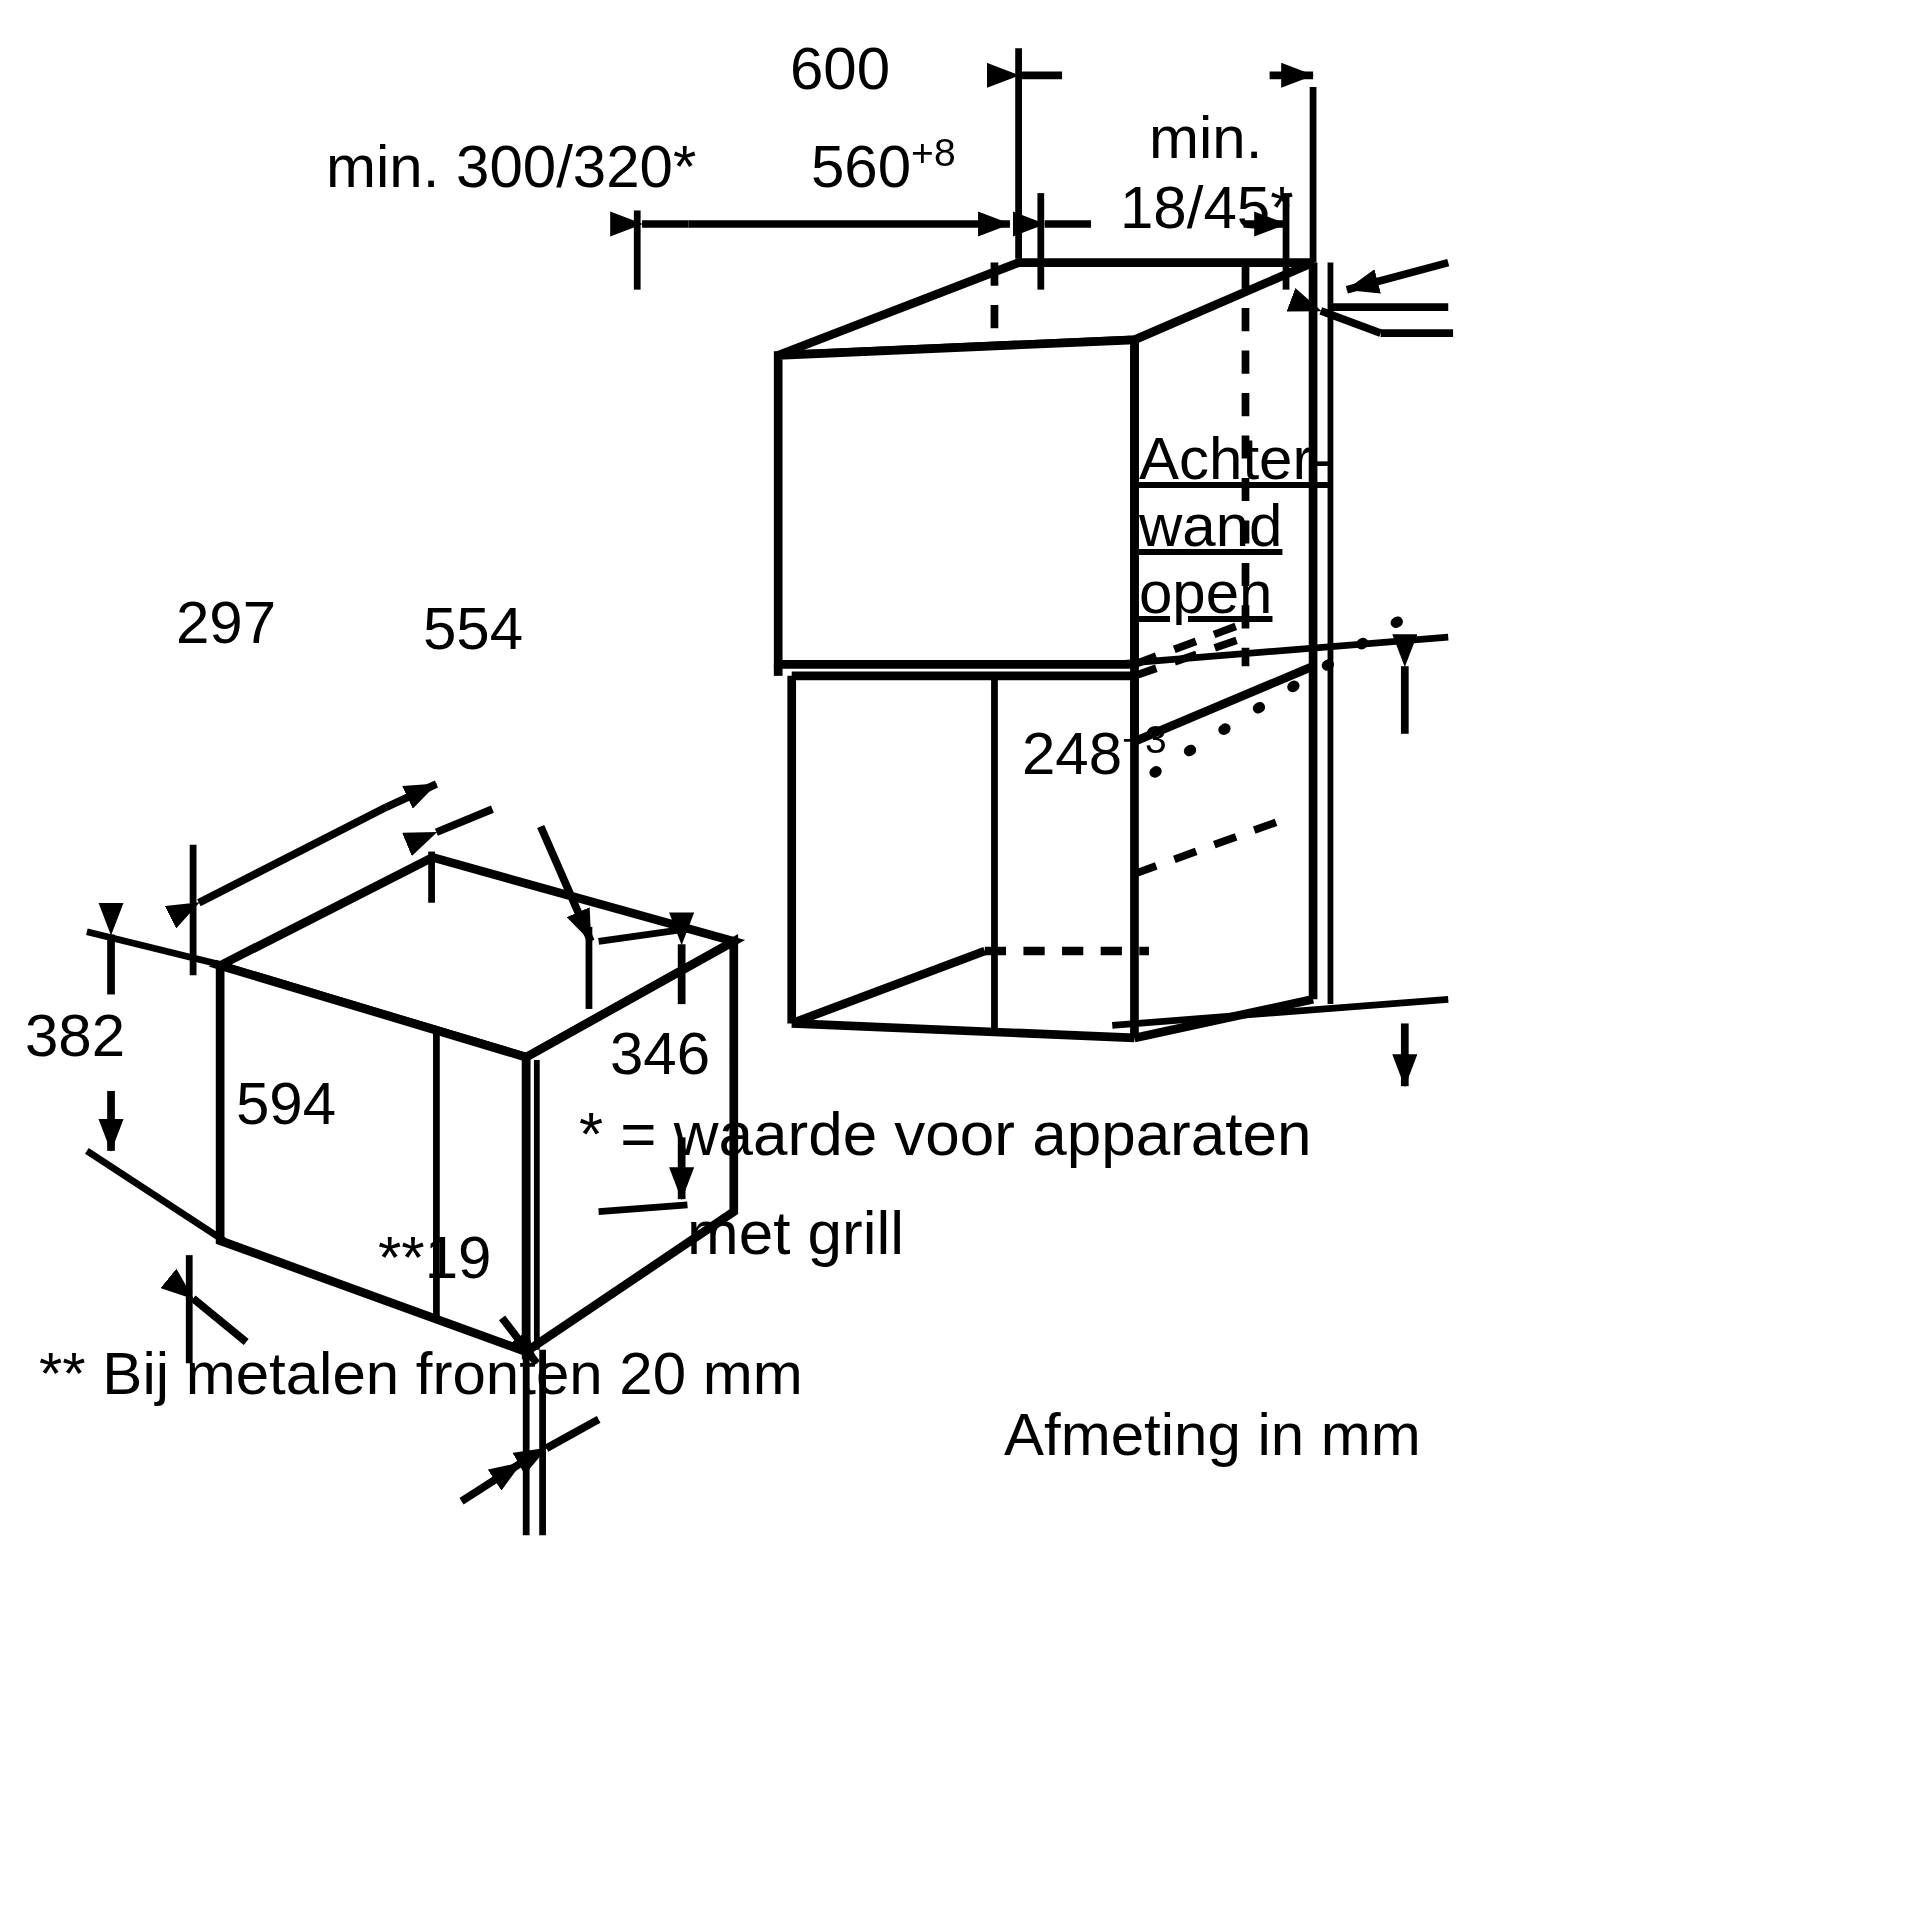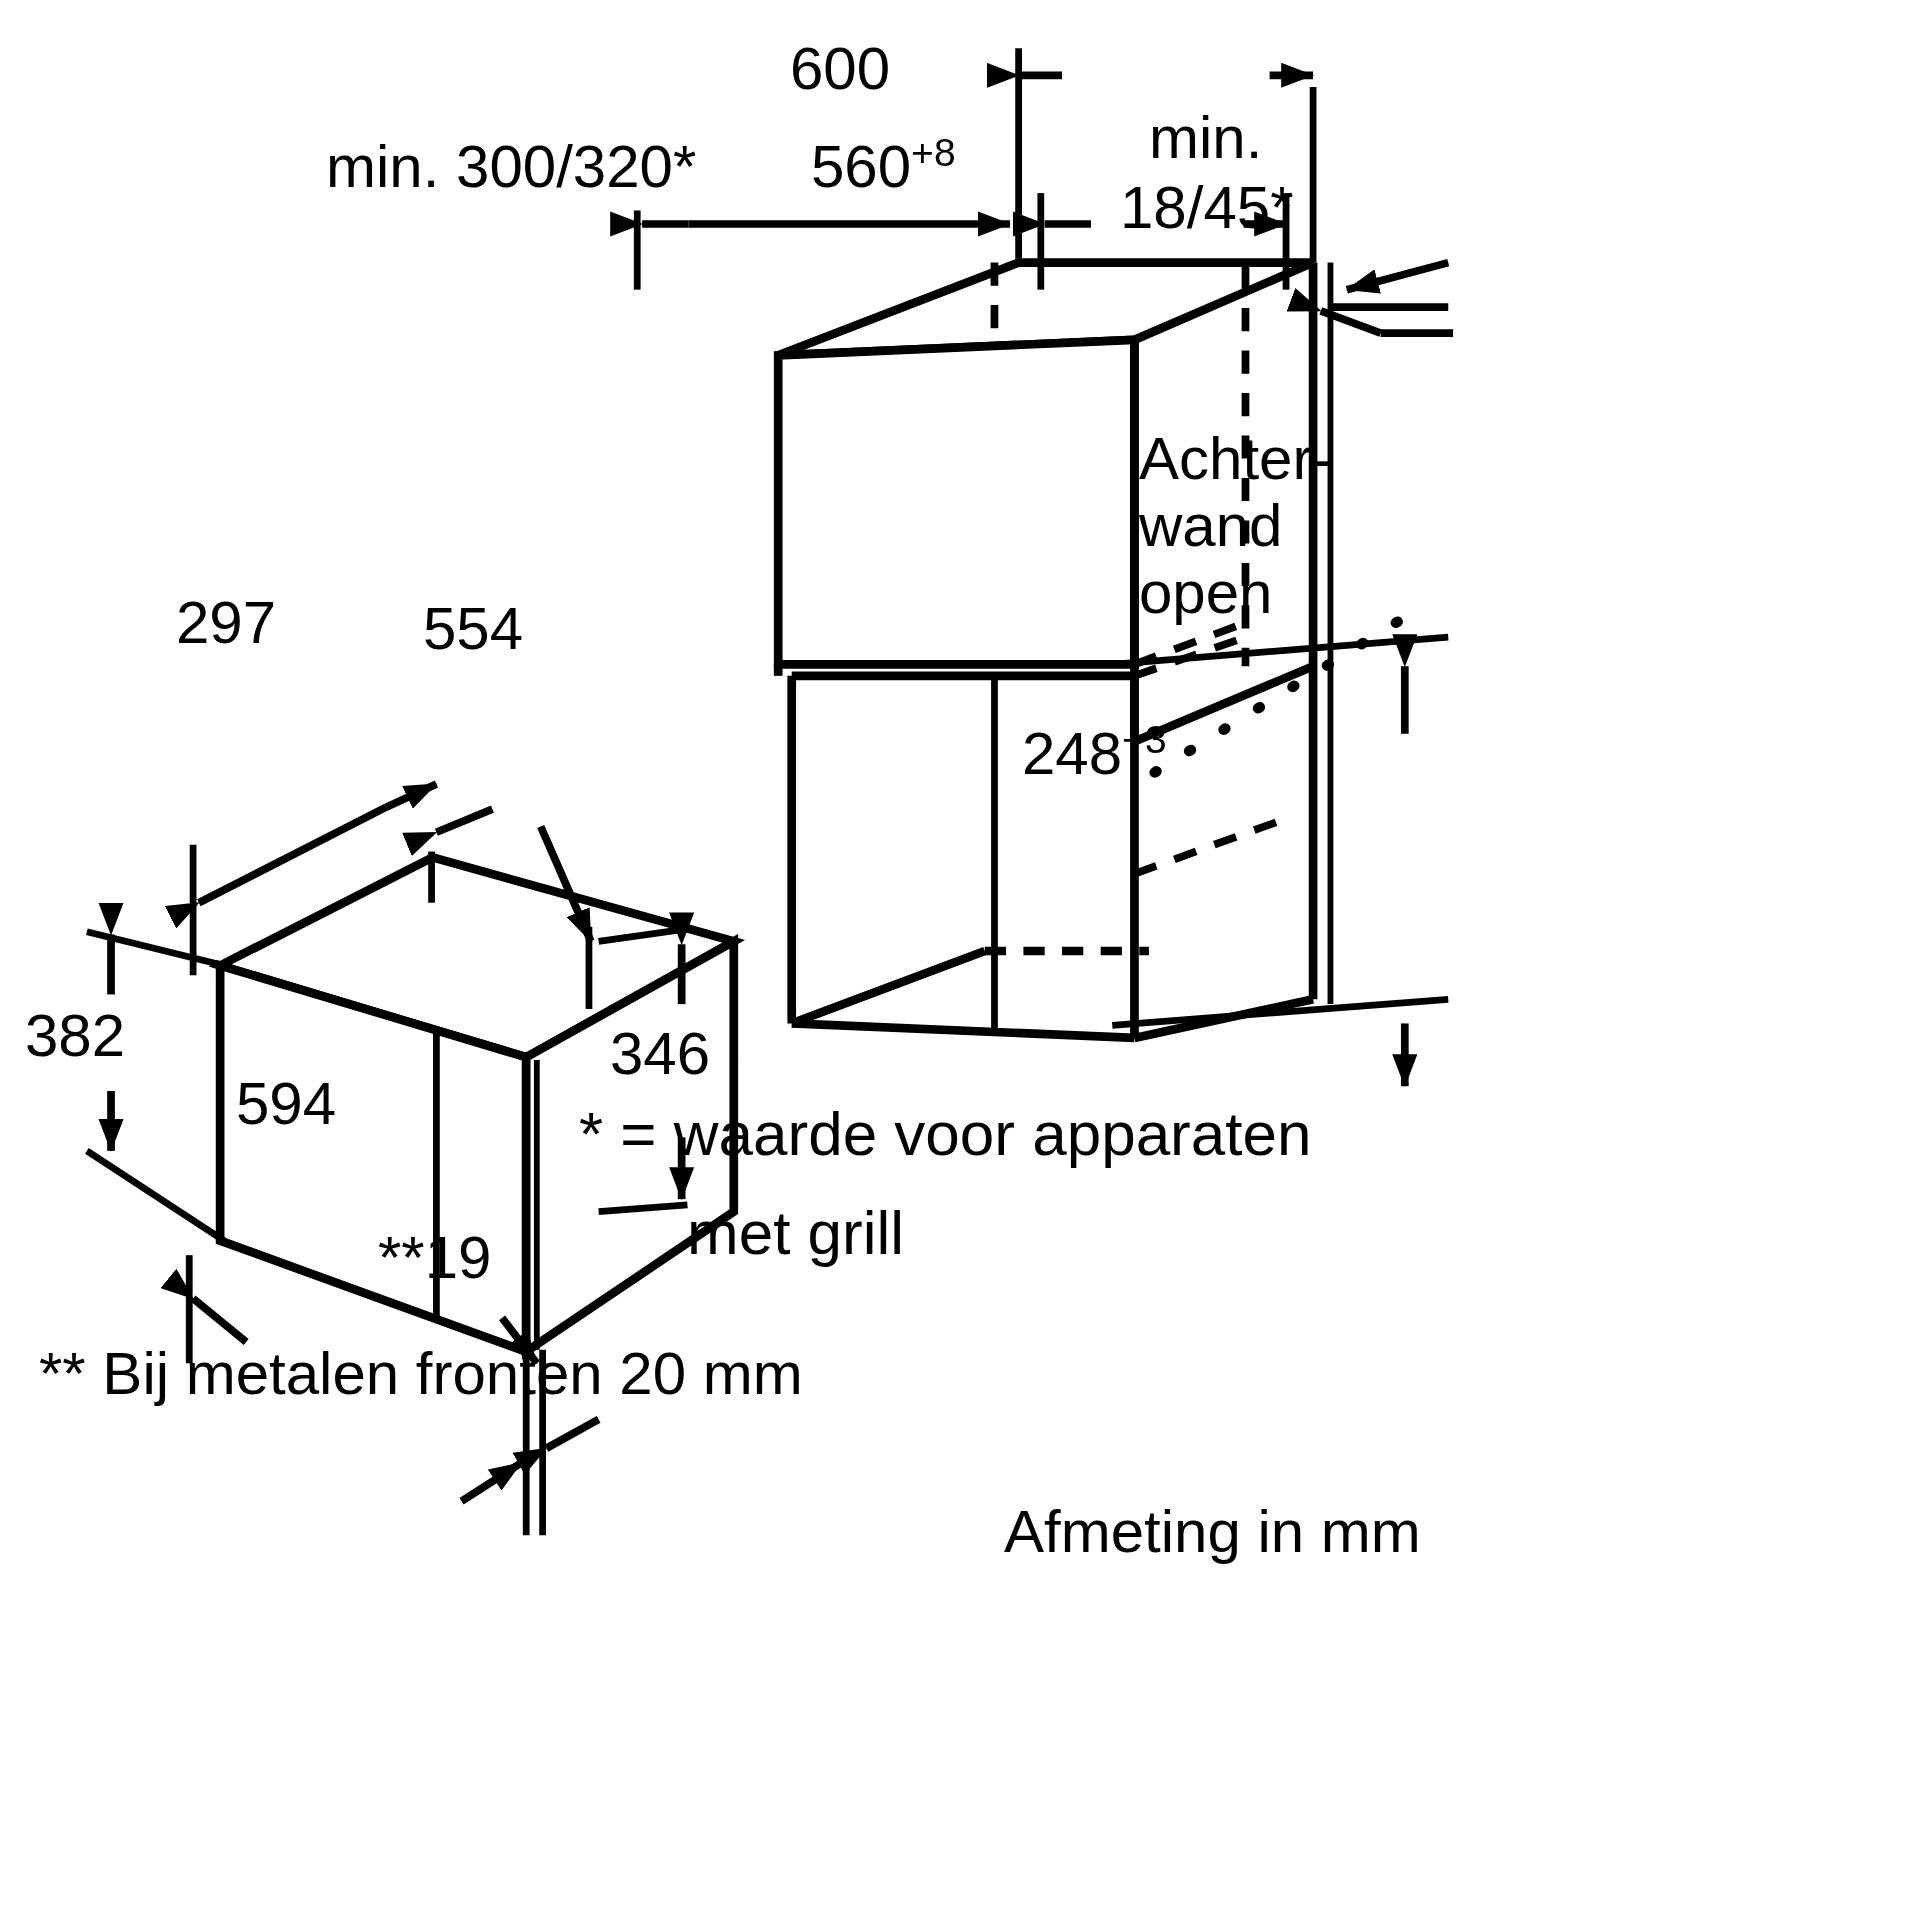--- a/index.html
+++ b/index.html
@@ -219,37 +219,37 @@
 
   <div class="txt dim" style="left:790px; top:37px;">600</div>
 
   <div class="txt dim" style="left:811px; top:135px;"><span>560</span><span class="dimsup">+8</span></div>
 
   <div class="txt dim" style="left:326px; top:135px;">min. 300/320*</div>
 
   <div class="txt dim" style="left:1149px; top:106px;">min.</div>
   <div class="txt dim" style="left:1120px; top:176px;">18/45*</div>
 
-  <div class="txt callout" style="left:1139px; top:425px;"><span>Achter-</span><br><span>wand</span><br><span>open</span></div>
+  <div class="txt callout" style="left:1139px; top:425px;text-decoration:underline;"><span>Achter-</span><br><span>wand</span><br><span>open</span></div>
 
   <div class="txt dim" style="left:1022px; top:722px;"><span>248</span><span class="dimsup">+3</span></div>
 
   <div class="txt dim" style="left:176px; top:591px;text-align:right;">297</div>
 
   <div class="txt dim" style="left:423px; top:597px;">554</div>
 
   <div class="txt dim" style="left:25px; top:1004px;text-align:center;">382</div>
 
   <div class="txt dim" style="left:610px; top:1022px;">346</div>
 
   <div class="txt dim" style="left:236px; top:1072px;">594</div>
 
   <div class="txt dim" style="left:378px; top:1226px;">**19</div>
 
   <div class="txt note-big" style="left:579px; top:1101px;"><span>* = waarde voor apparaten</span></div>
   <div class="txt note-big" style="left:687px; top:1176px;margin-top:24px;"><span>met grill</span></div>
 
   <div class="txt footer" style="left:39px; top:1342px;">** Bij metalen fronten 20 mm</div>
 
-  <div class="txt footer" style="left:1004px; top:1500px;">Afmeting in mm</div>
+  <div class="txt footer" style="left:1004px; top:1403px;">Afmeting in mm</div>
 
 </div>
 
 
 </body></html>

